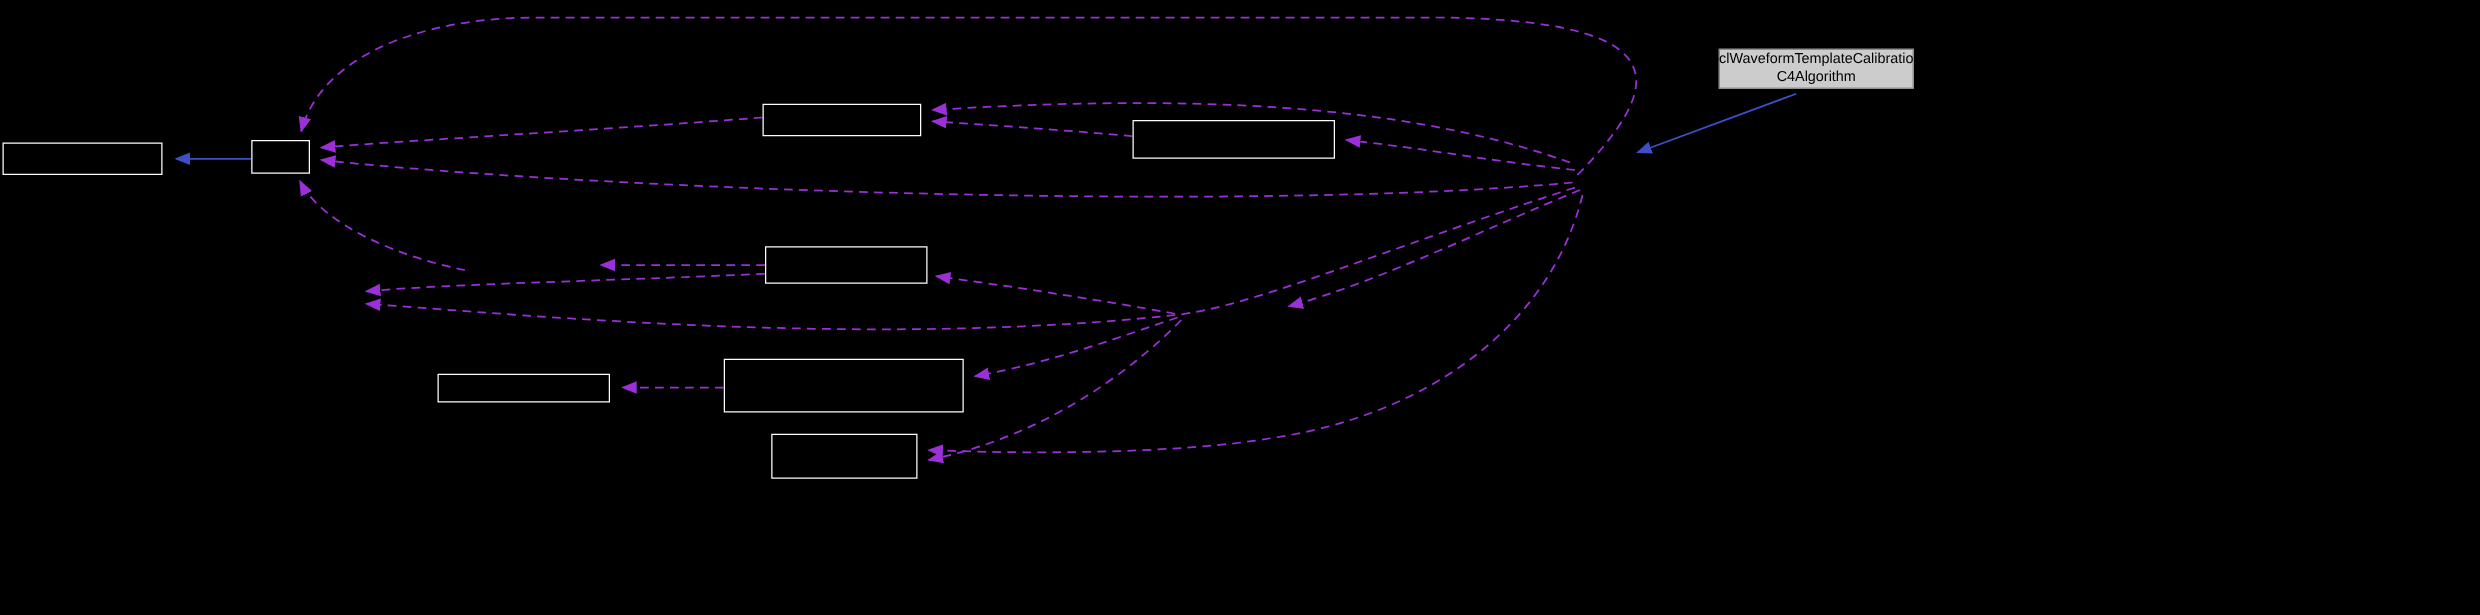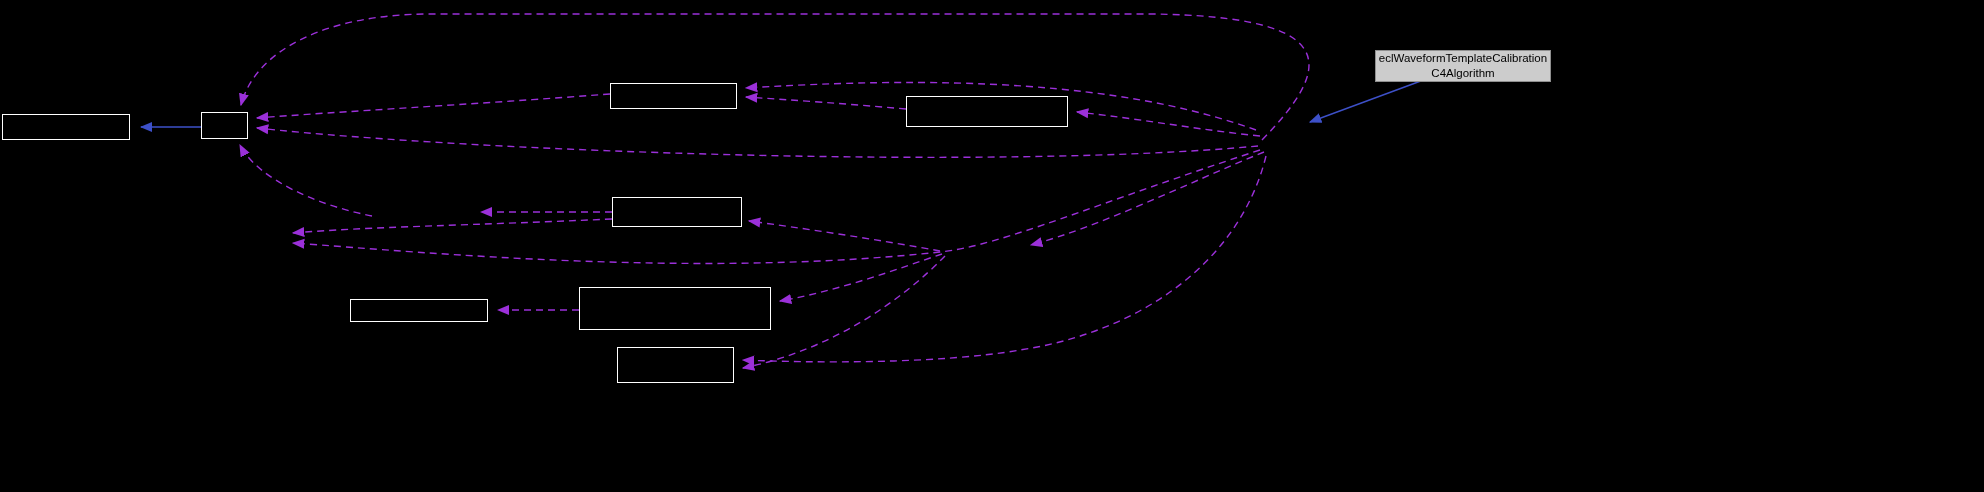--- a/index.html
+++ b/index.html
@@ -78,21 +78,21 @@
   </svg>
 
   <div class="node" style="left:2px;top:114px;width:128px;height:26px;"></div>
 
   <div class="node" style="left:201px;top:112px;width:47px;height:27px;"></div>
 
   <div class="node" style="left:610px;top:83px;width:127px;height:26px;"></div>
 
   <div class="node" style="left:906px;top:96px;width:162px;height:31px;"></div>
 
-  <div class="node highlight" style="left:1375px;top:50px;width:176px;height:32px;">
+  <div class="node highlight" style="left:1375px;top:39px;width:156px;height:32px;">
     <div>eclWaveformTemplateCalibration</div>
     <div>C4Algorithm</div>
   </div>
 
   <div class="node" style="left:612px;top:197px;width:130px;height:30px;"></div>
 
   <div class="node" style="left:579px;top:287px;width:192px;height:43px;"></div>
 
   <div class="node" style="left:350px;top:299px;width:138px;height:23px;"></div>
 

